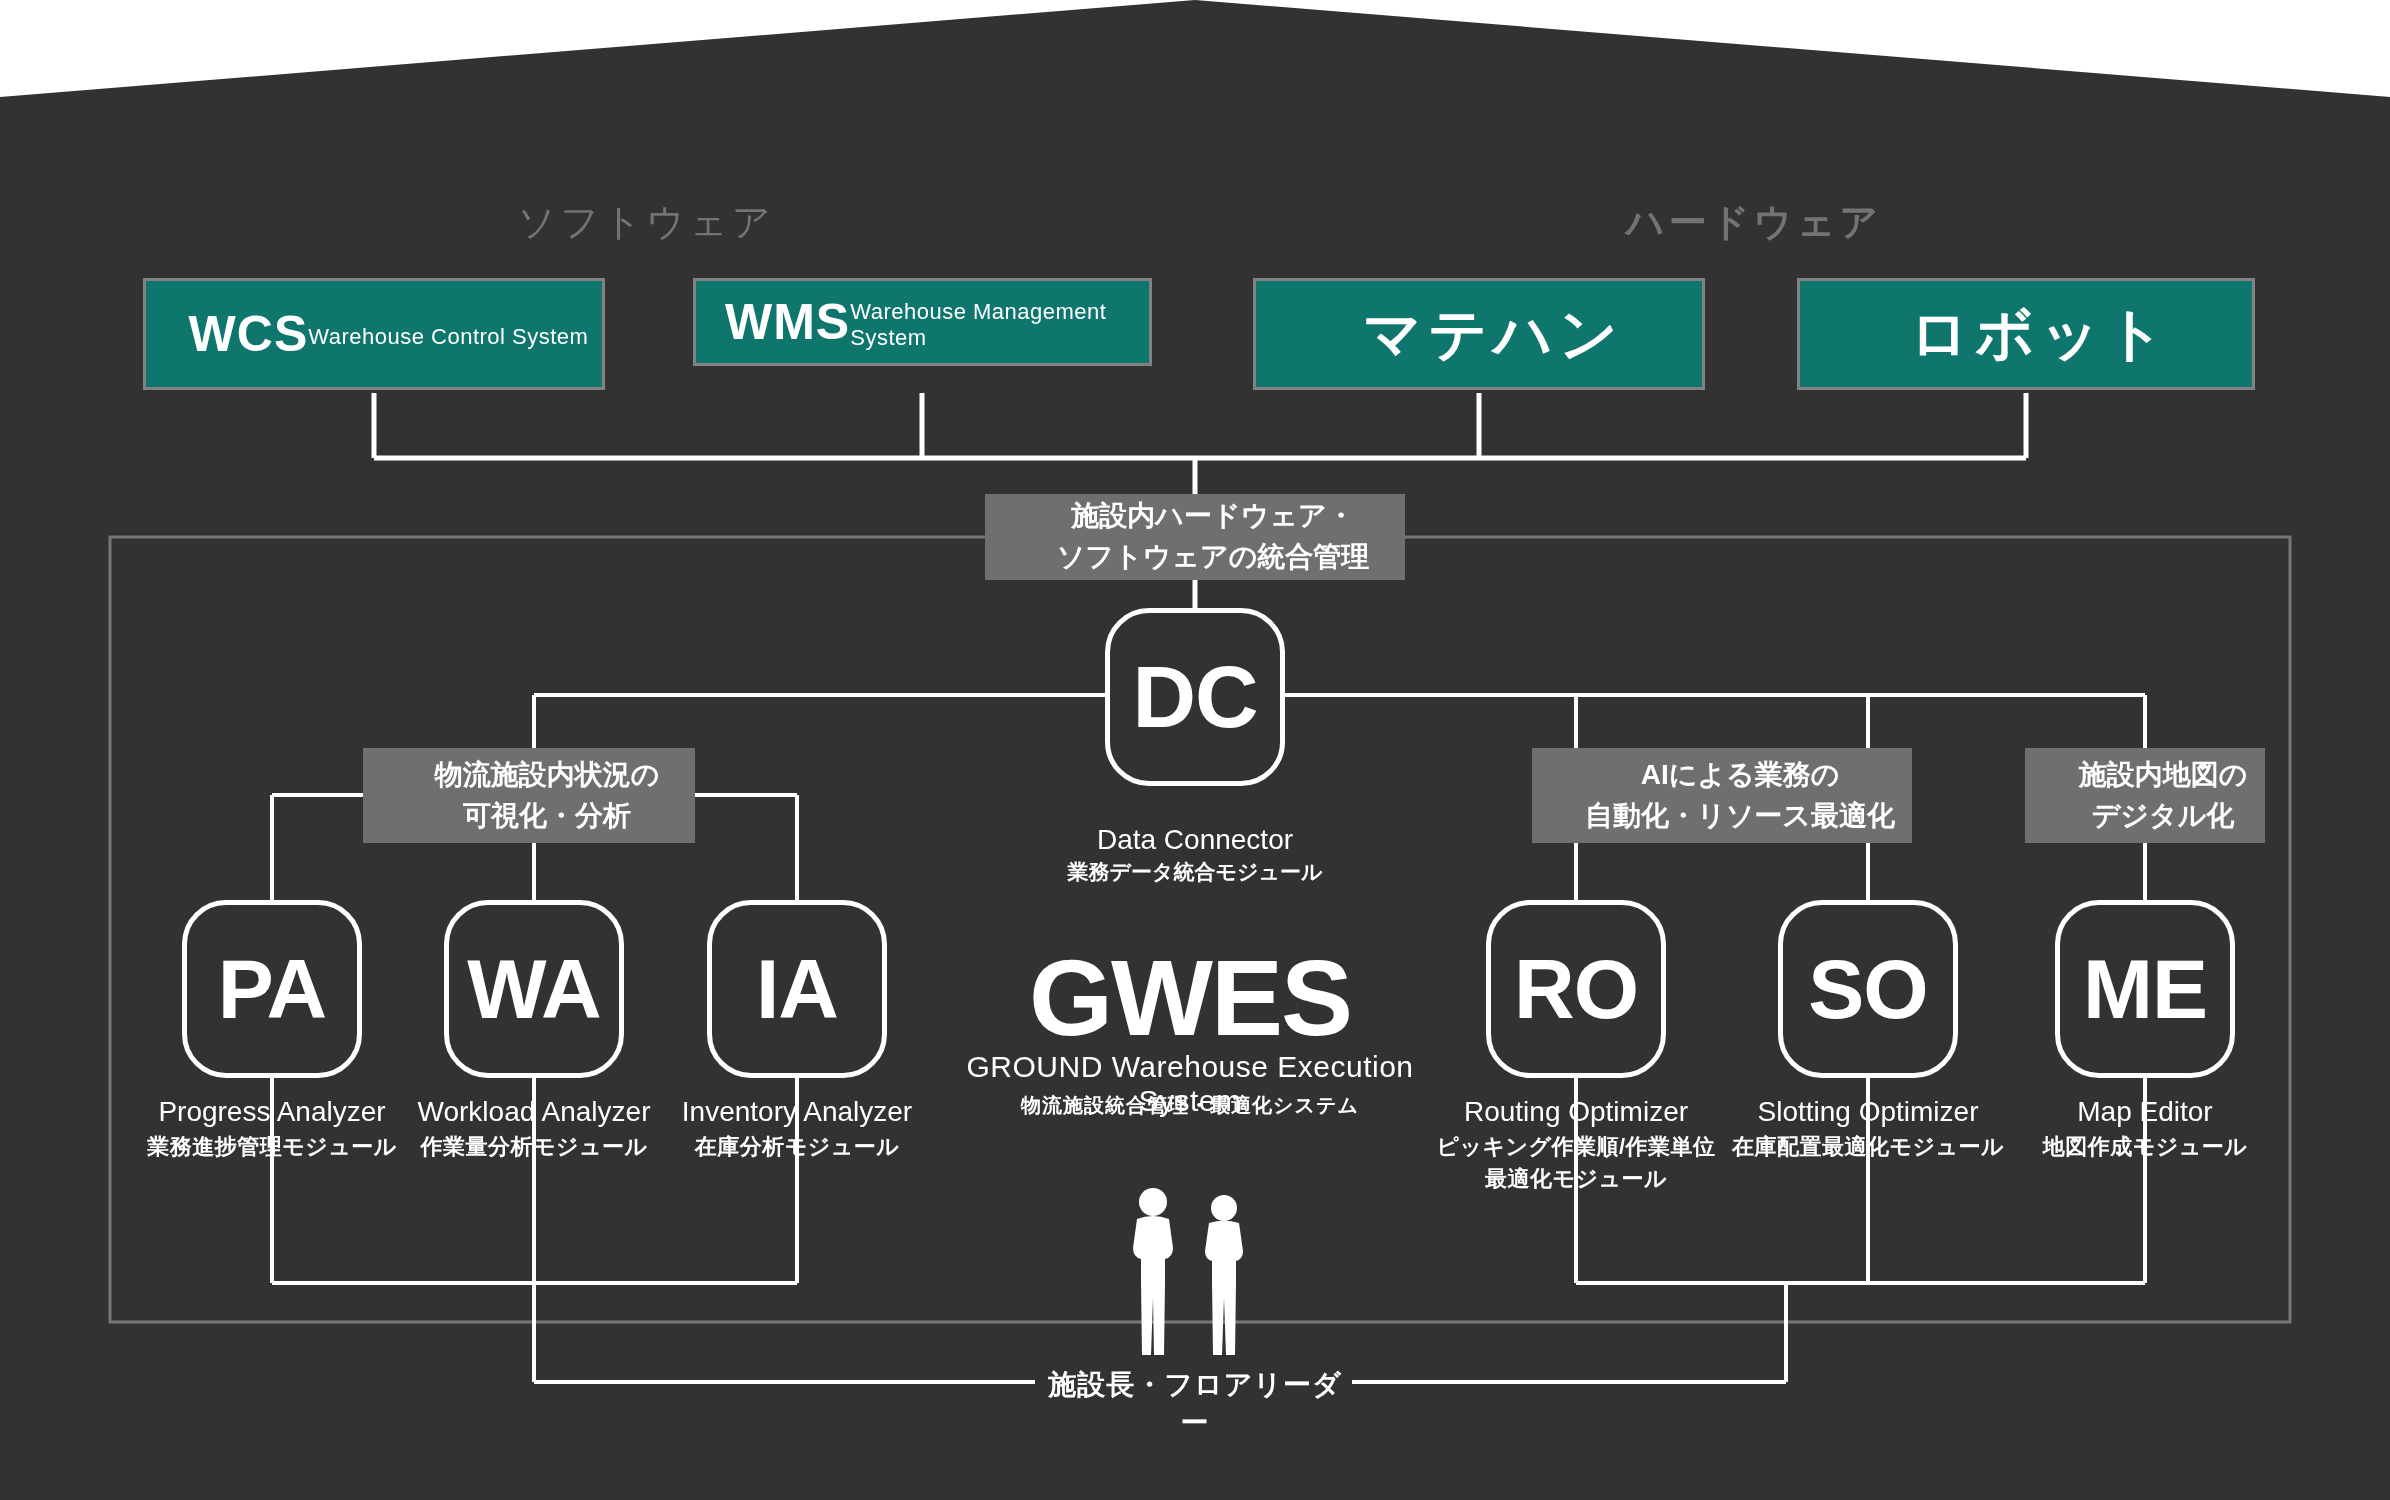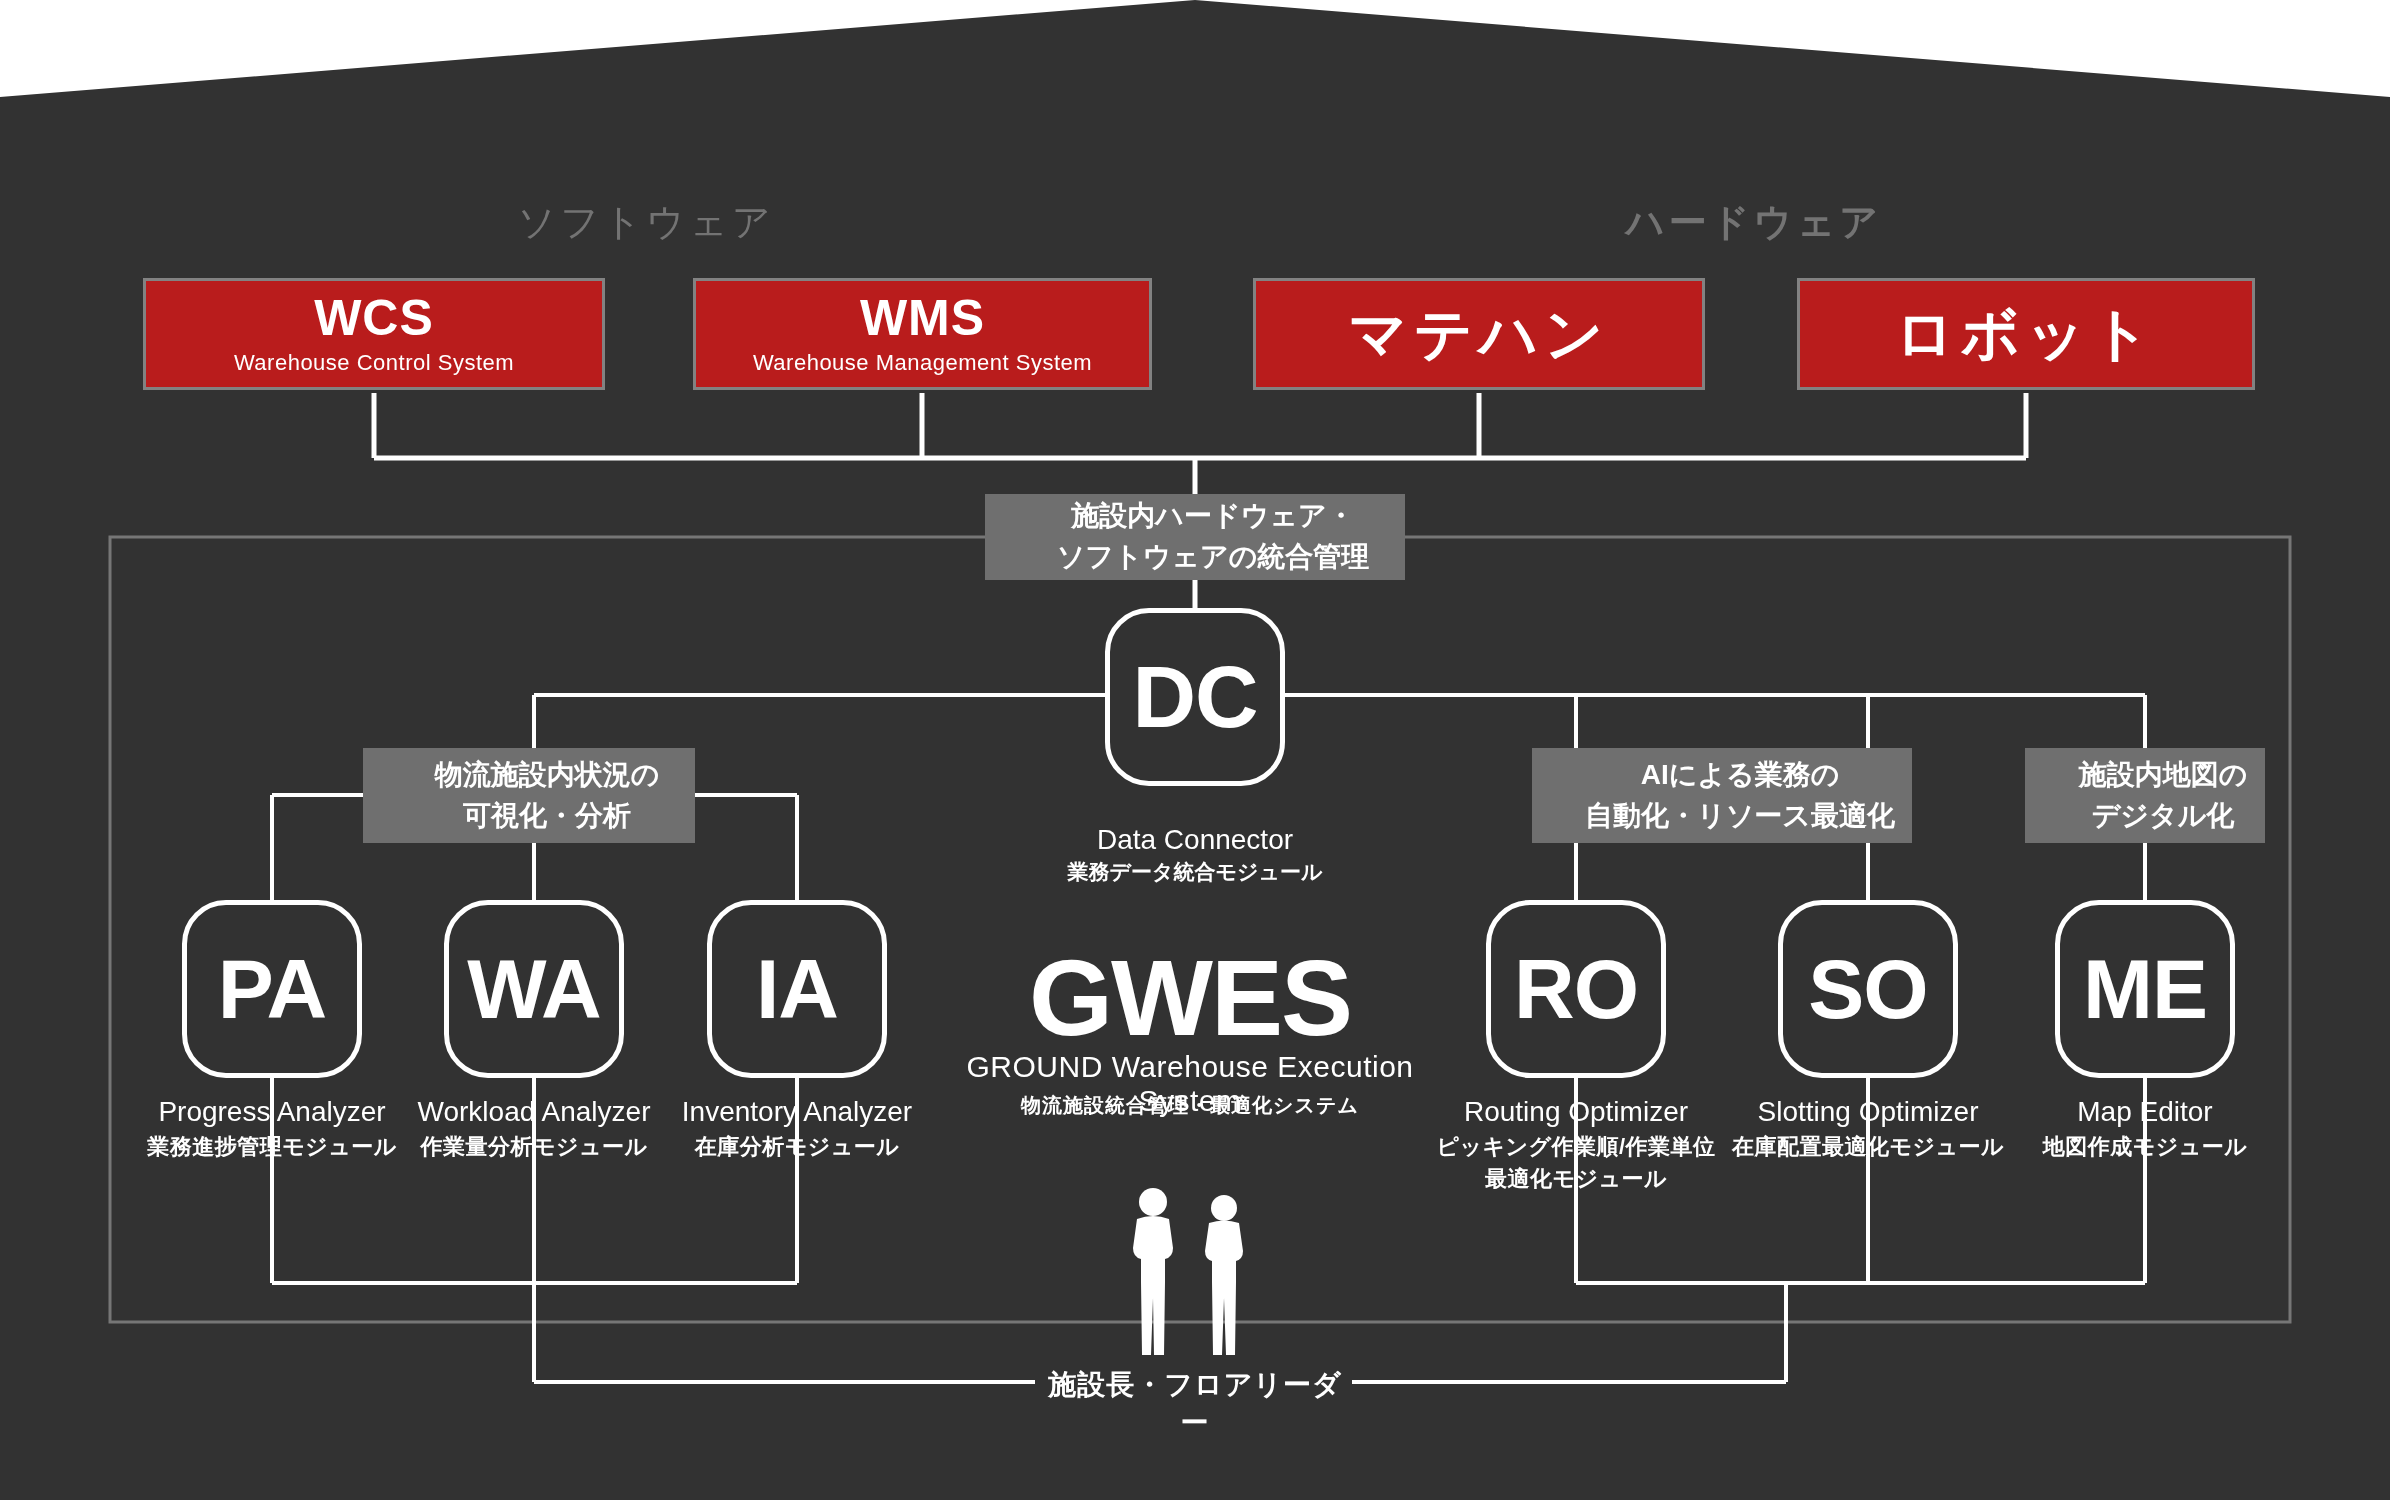--- a/index.html
+++ b/index.html
@@ -8,22 +8,22 @@
     font-family:"Liberation Sans","DejaVu Sans",sans-serif;
     color:#ffffff;
   }
   .stage svg.layer{position:absolute;left:0;top:0;}
   .abs{position:absolute;box-sizing:border-box;}
   .center{display:flex;align-items:center;justify-content:center;text-align:center;}
 
   .section-label{font-size:38px;letter-spacing:4px;color:#737373;}
 
   .topbox{
-    border:3px solid #828282;background:#b91c1c;
-    display:flex;flex-direction:column;align-items:center;justify-content:center;
+    border:3px solid #828282;background:#0f766e;
+    display:flex;flex-direction:row;align-items:center;justify-content:center;padding-left:29px;
   }
   .topbox-title{font-size:50px;font-weight:bold;line-height:1.05;letter-spacing:1px;}
   .topbox-title.jp{font-size:58px;letter-spacing:6px;}
   .topbox-sub{font-size:22px;margin-top:6px;letter-spacing:0.5px;}
 
   .glabel{
     background:#6f6f6f;color:#fff;font-weight:bold;font-size:28px;line-height:1.45;
     display:flex;flex-direction:column;align-items:center;justify-content:center;text-align:center;padding-left:36px;
   }
 
@@ -83,21 +83,21 @@
     </g>
   </svg>
 
   <div class="abs center section-label" style="left:396px;top:196px;width:500px;height:52px;">ソフトウェア</div>
   <div class="abs center section-label" style="left:1504px;top:196px;width:500px;height:52px;font-weight:bold;">ハードウェア</div>
 
   <div class="abs topbox" style="left:143px;top:278px;width:462px;height:112px;">
     <div class="topbox-title">WCS</div>
     <div class="topbox-sub">Warehouse Control System</div>
   </div>
-  <div class="abs topbox" style="left:693px;top:278px;width:459px;height:112px;align-items:center;">
+  <div class="abs topbox" style="left:693px;top:278px;width:459px;height:88px;align-items:center;">
     <div class="topbox-title">WMS</div>
     <div class="topbox-sub">Warehouse Management System</div>
   </div>
   <div class="abs topbox" style="left:1253px;top:278px;width:452px;height:112px;">
     <div class="topbox-title jp">マテハン</div>
   </div>
   <div class="abs topbox" style="left:1797px;top:278px;width:458px;height:112px;">
     <div class="topbox-title jp">ロボット</div>
   </div>
 

